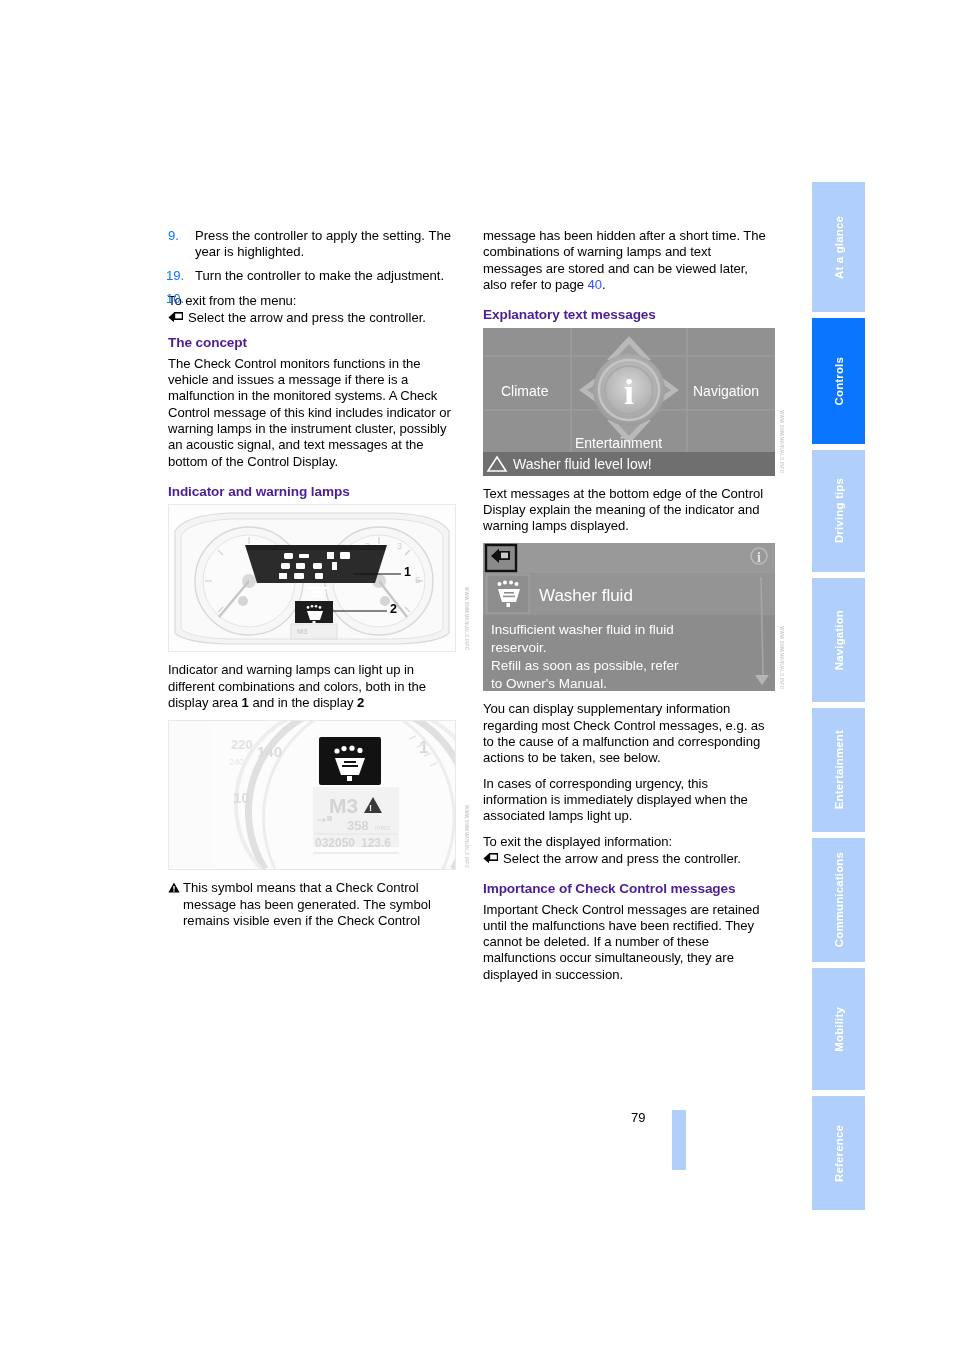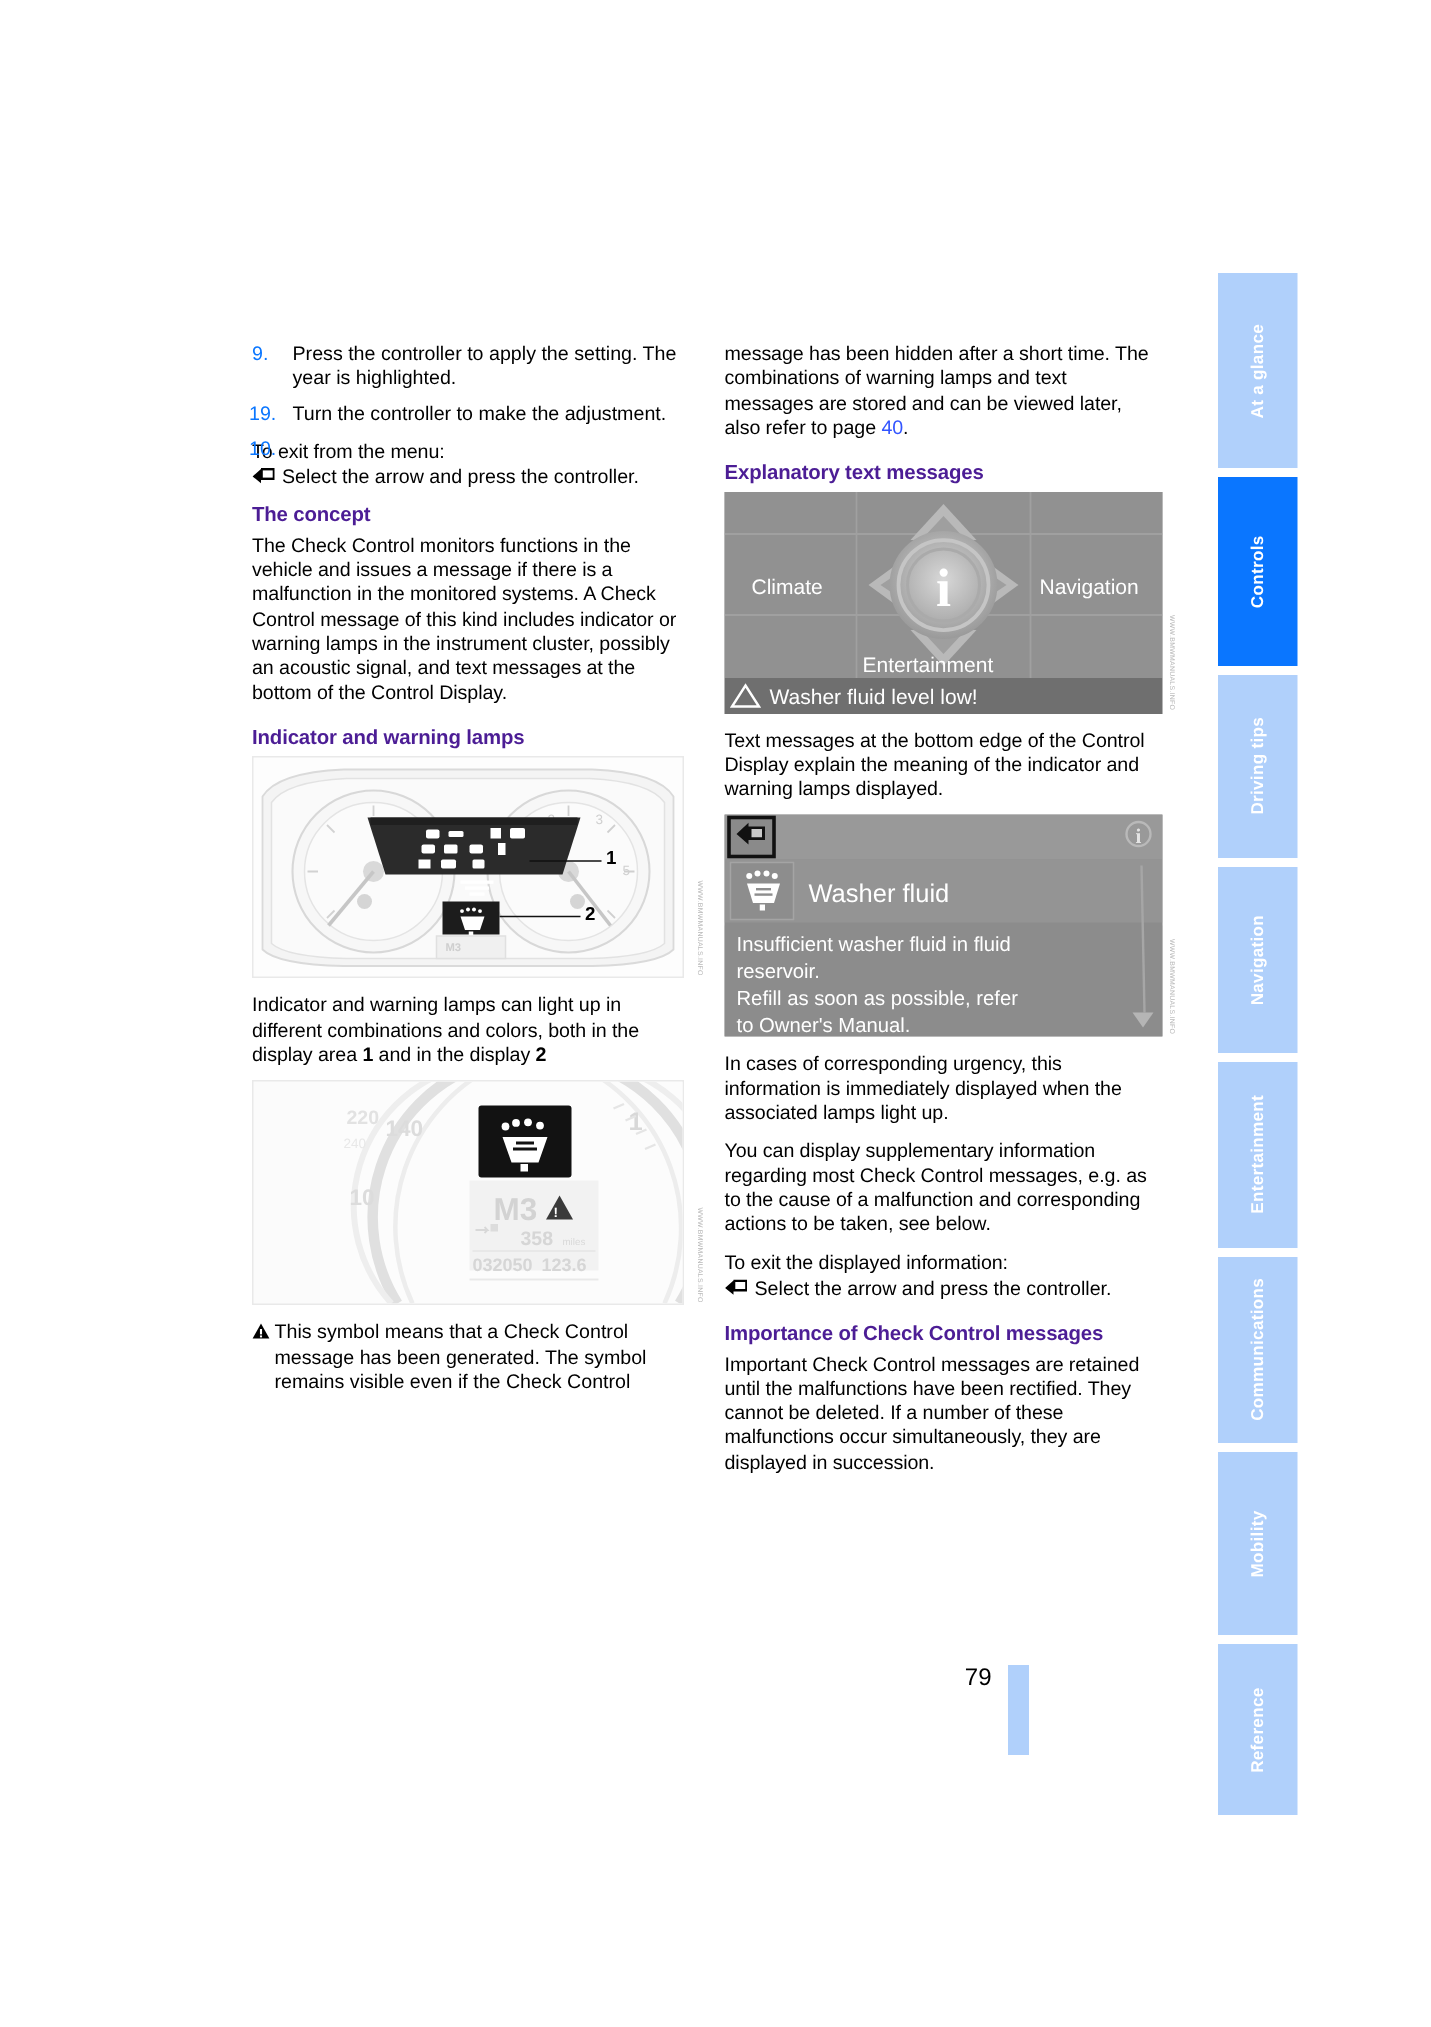--- a/index.html
+++ b/index.html
@@ -181,22 +181,21 @@
     transform: rotate(180deg);
     white-space: nowrap;
   }
 
   
   #page-number {
     position: absolute;
     left: 631px;
     top: 1110px;
     width: 30px;
-    text-align: right;
-    font-size: 16px;
+    font-size: 13px;
     color: #000;
   }
   #page-bar {
     position: absolute;
     left: 672px;
     top: 1110px;
     width: 14px;
     height: 60px;
     background: #b0d0fb;
   }
@@ -481,22 +480,22 @@
           <text x="8" y="127" font-family="Liberation Sans, sans-serif" font-size="13.5" fill="#ffffff">Refill as soon as possible, refer</text>
           <text x="8" y="145" font-family="Liberation Sans, sans-serif" font-size="13.5" fill="#ffffff">to Owner's Manual.</text>
 
           <line x1="278" y1="34" x2="280" y2="132" stroke="#a6a6a6" stroke-width="1.6"></line>
           <polygon points="272,132 286,132 279,142" fill="#b5b5b5"></polygon>
         </svg>
       </div>
       <span class="fig-code">WWW.BMWMANUALS.INFO</span>
     </div>
 
+    <p>You can display supplementary information regarding most Check Control messages, e.g. as to the cause of a malfunction and corresponding actions to be taken, see below.</p>
     <p>In cases of corresponding urgency, this information is immediately displayed when the associated lamps light up.</p>
-    <p>You can display supplementary information regarding most Check Control messages, e.g. as to the cause of a malfunction and corresponding actions to be taken, see below.</p>
 
     <p class="tight">To exit the displayed information:</p>
     <div class="arrow-line">
       <svg class="arrow-glyph" viewBox="0 0 16 12">
         <path d="M6 0 h9 v8 h-9 v2.2 L0.4 5.6 L6 0.6 Z" fill="#000"></path>
         <path d="M7.2 1.6 h6.6 v4.8 h-6.6 z" fill="#fff"></path>
       </svg>
       <span>Select the arrow and press the controller.</span>
     </div>
 

